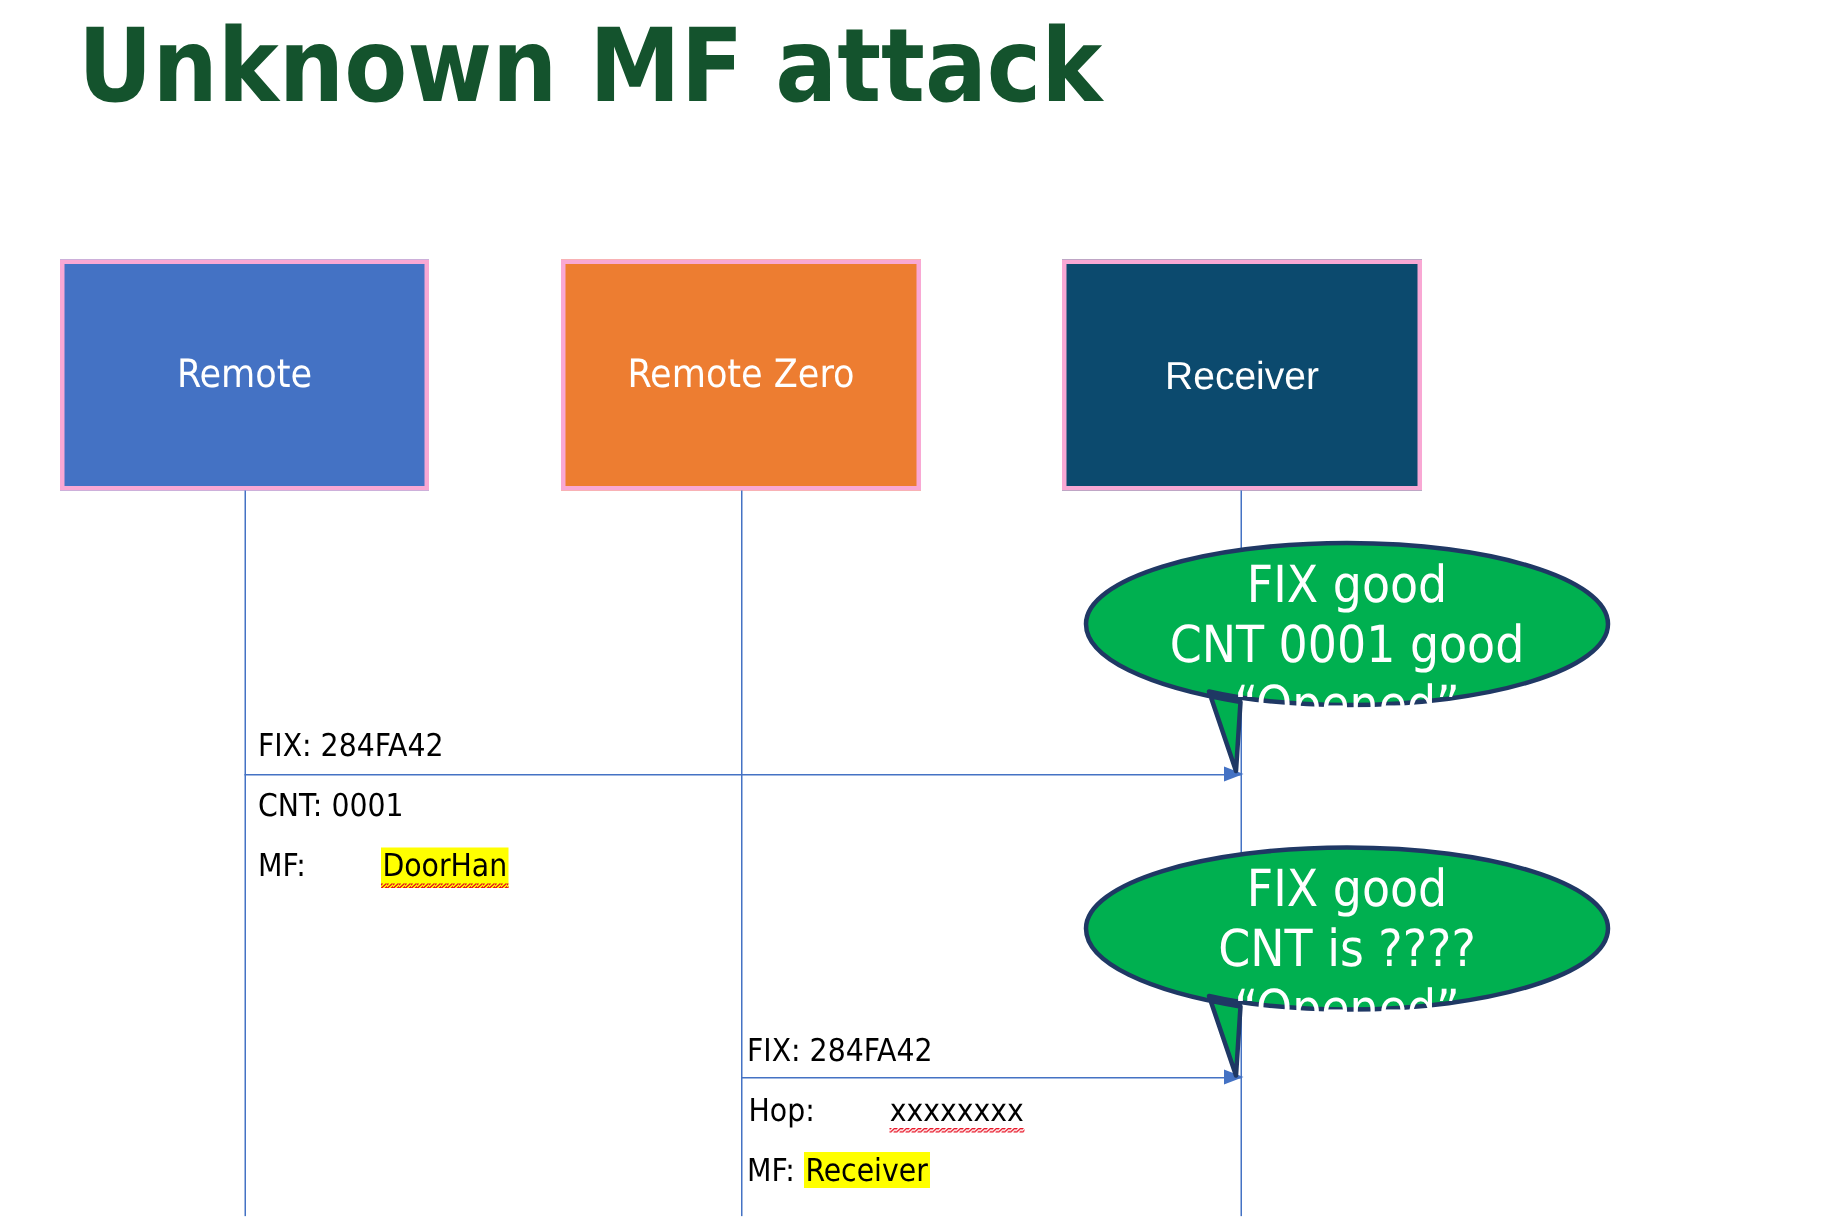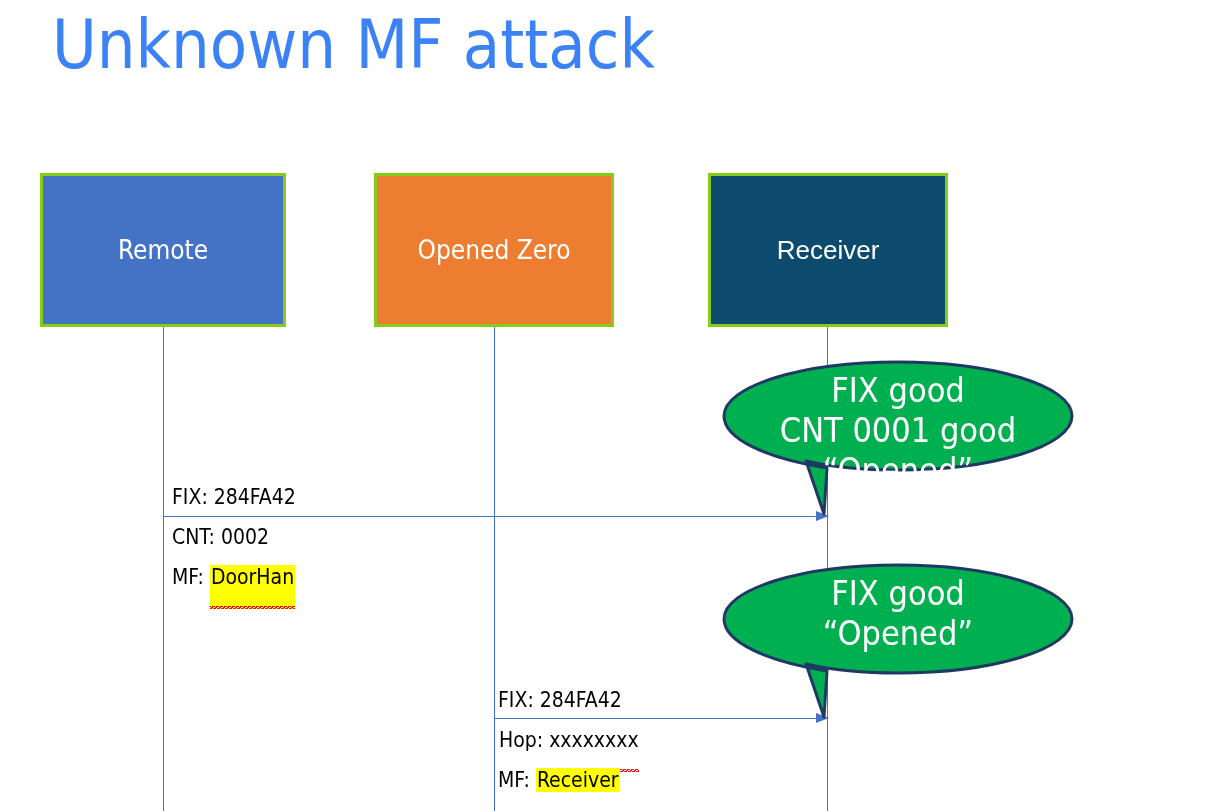--- a/index.html
+++ b/index.html
@@ -18,32 +18,32 @@
     overflow: hidden;
   }
 
   
   #slide-title {
     position: absolute;
     left: 52px;
     top: 6px;
     font-size: 68px;
     line-height: 1.15;
-    font-weight: 400;
-    color: #3b82f6;
+    font-weight: 700;
+    color: #14532d;
     white-space: nowrap;
     letter-spacing: 0px;
     font-stretch: condensed;
   }
 
   
   .actor-box {
     position: absolute;
     box-sizing: border-box;
-    border: 3px solid #84cc16;
+    border: 3px solid #f9a8d4;
     display: flex;
     align-items: center;
     justify-content: center;
   }
   .actor-label {
     color: #ffffff;
     font-size: 26px;
     font-weight: 400;
     white-space: nowrap;
   }
@@ -106,21 +106,22 @@
   .squiggle {
     background-image: repeating-linear-gradient(
         135deg,
         #E81123 0px, #E81123 1px,
         transparent 1px, transparent 2px,
         #E81123 2px, #E81123 3px,
         transparent 3px, transparent 4px);
     background-repeat: repeat-x;
     background-size: 4px 3px;
     background-position: left bottom;
-    padding-bottom: 20px;
+    padding-bottom: 3px;
+    margin-left: 44px;
   }
 
   
   .balloon { position: absolute; }
   .balloon svg { display: block; overflow: visible; }
   .balloon-text {
     position: absolute;
     left: 0;
     top: 0;
     width: 100%;
@@ -139,37 +140,37 @@
 <body>
 
 <div id="slide">
 
   <div id="slide-title">Unknown MF attack</div>
 
   <div id="actor-remote" class="actor-box">
     <span class="actor-label">Remote</span>
   </div>
   <div id="actor-flipper" class="actor-box">
-    <span class="actor-label">Opened Zero</span>
+    <span class="actor-label">Remote Zero</span>
   </div>
   <div id="actor-receiver" class="actor-box">
     <span class="actor-label">Receiver</span>
   </div>
 
   <div id="lifeline-remote" class="lifeline"></div>
   <div id="lifeline-flipper" class="lifeline"></div>
   <div id="lifeline-receiver" class="lifeline"></div>
 
   <div id="arrow-remote-to-receiver" class="msg-arrow">
     <div class="shaft"></div>
     <div class="head"></div>
   </div>
 
   <div id="msg1-line1" class="msg-text">FIX: 284FA42</div>
-  <div id="msg1-line2" class="msg-text">CNT: 0002</div>
+  <div id="msg1-line2" class="msg-text">CNT: 0001</div>
   <div id="msg1-line3" class="msg-text"><span>MF: </span><span class="hl squiggle">DoorHan</span></div>
 
   <div id="arrow-flipper-to-receiver" class="msg-arrow">
     <div class="shaft"></div>
     <div class="head"></div>
   </div>
 
   <div id="msg2-line1" class="msg-text">FIX: 284FA42</div>
   <div id="msg2-line2" class="msg-text"><span>Hop: </span><span class="squiggle">xxxxxxxx</span></div>
   <div id="msg2-line3" class="msg-text"><span>MF: </span><span class="hl">Receiver</span></div>
@@ -198,17 +199,18 @@
                C 270 0 348 24 348 54
                C 348 84 270 108 174 108
                C 140 108 108 105 82 99
                L 100 152
                L 103 106
                C 42 96 0 77 0 54
                C 0 24 78 0 174 0 Z" fill="#00B050" stroke="#1F3864" stroke-width="3" stroke-linejoin="round"></path>
     </svg>
     <div class="balloon-text">
       <div>FIX good</div>
+      <div>CNT is ????</div>
       <div>“Opened”</div>
     </div>
   </div>
 
 </div>
 
 </body></html>

